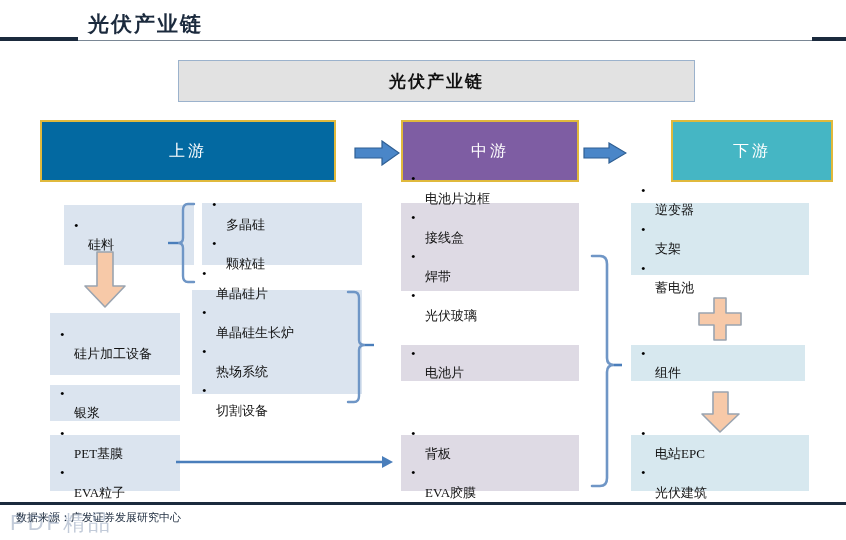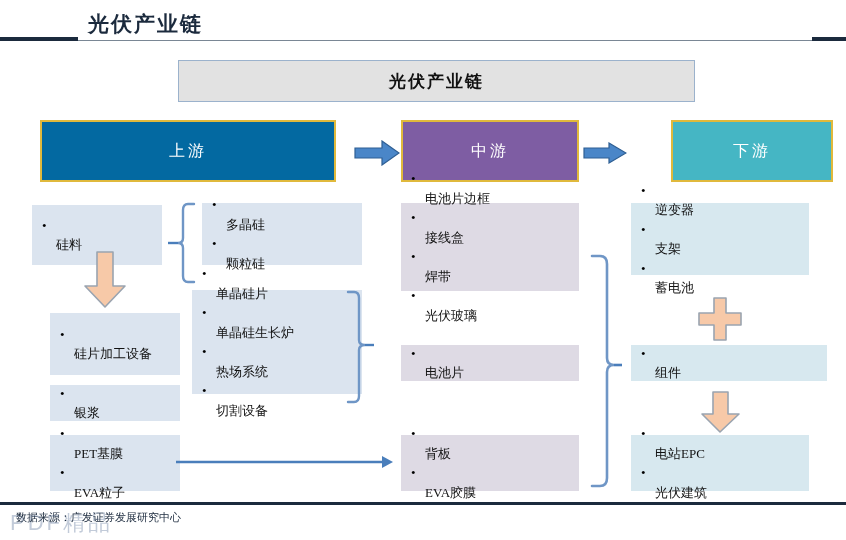--- a/index.html
+++ b/index.html
@@ -97,35 +97,35 @@
     width: 14px;
     color: #000;
     font-size: 13px;
   }
   .box li .cont { display: block; padding-left: 14px; }
   .bg-up   { background: #dbe4ef; margin-left: 10px; }
   .bg-mid  { background: #dedae4; }
   .bg-down { background: #d7e8ef; }
 
   
-  #box-guiliao        { left: 22px;  top: 205px; width: 130px; height: 60px; }
+  #box-guiliao        { left: 54px;  top: 205px; width: 130px; height: 60px; }
   #box-guipian-equip  { left: 40px;  top: 313px; width: 130px; height: 62px; }
   #box-yinjiang       { left: 40px;  top: 385px; width: 130px; height: 36px; }
   #box-pet            { left: 40px;  top: 435px; width: 130px; height: 56px; }
   #box-duojinggui     { left: 192px; top: 203px; width: 160px; height: 62px; }
   #box-danjing        { left: 182px; top: 290px; width: 170px; height: 104px; }
 
   
   #box-mid-aux  { left: 401px; top: 203px; width: 178px; height: 88px; }
   #box-mid-cell { left: 401px; top: 345px; width: 178px; height: 36px; }
   #box-mid-film { left: 401px; top: 435px; width: 178px; height: 56px; }
 
   
   #box-down-bos  { left: 631px; top: 203px; width: 178px; height: 72px; }
-  #box-down-mod  { left: 631px; top: 345px; width: 196px; height: 36px; }
+  #box-down-mod  { left: 631px; top: 345px; width: 174px; height: 36px; }
   #box-down-epc  { left: 631px; top: 435px; width: 178px; height: 56px; }
 
   
   .connector { position: absolute; }
   #brace-guiliao  { left: 168px; top: 200px; }
   #brace-danjing  { left: 344px; top: 288px; }
   #brace-down     { left: 588px; top: 252px; }
   #arrow-pet      { left: 176px; top: 455px; }
   #arrow-silicon  { left: 82px;  top: 250px; }
   #plus-down      { left: 697px; top: 296px; }

